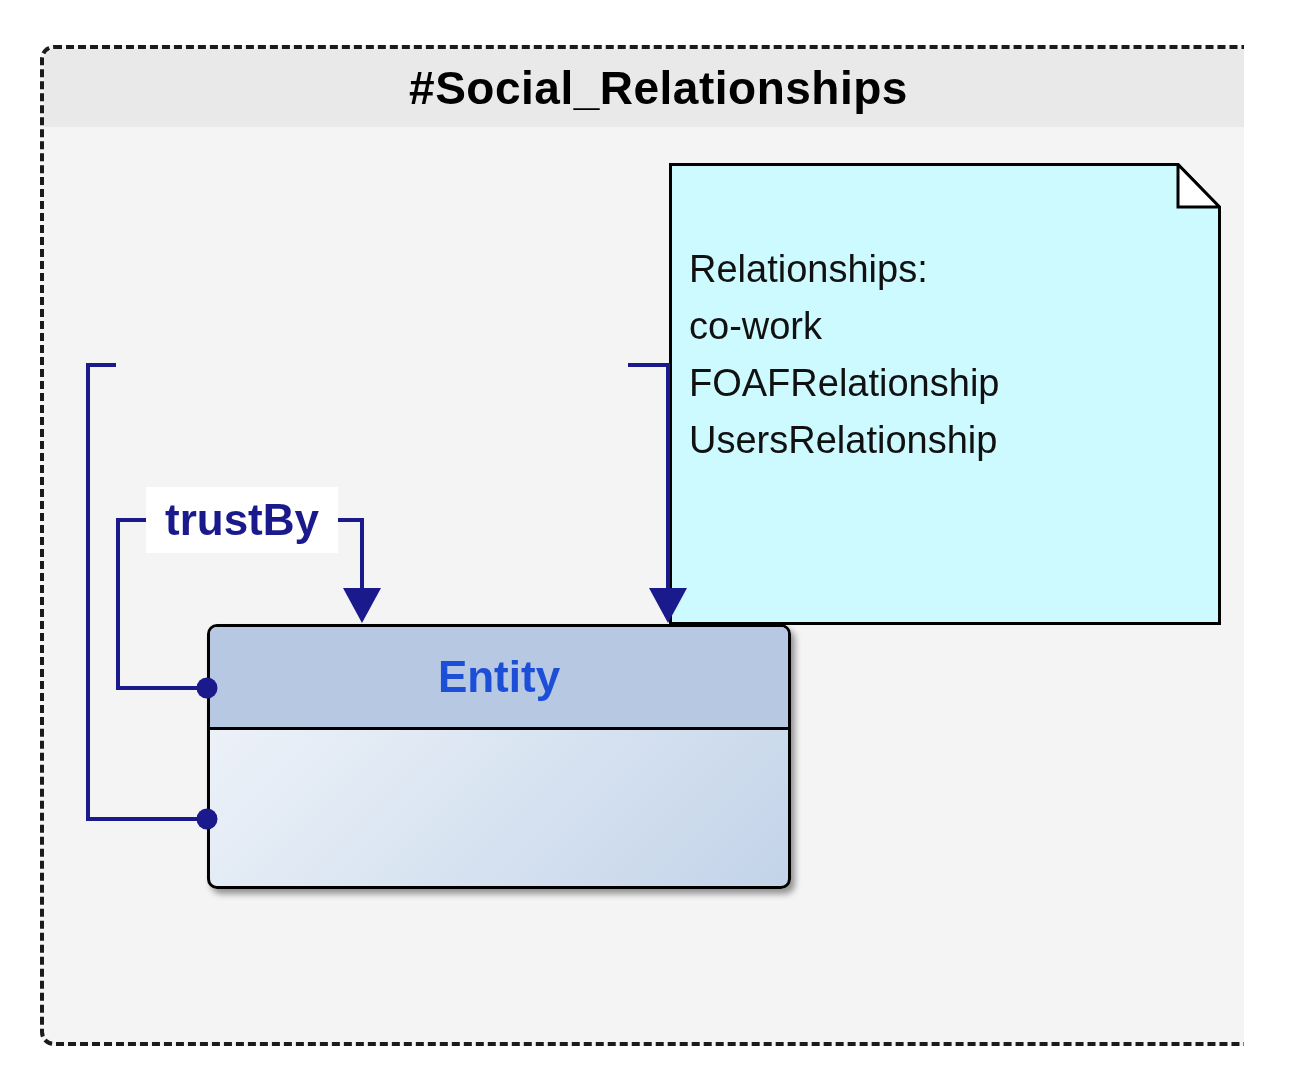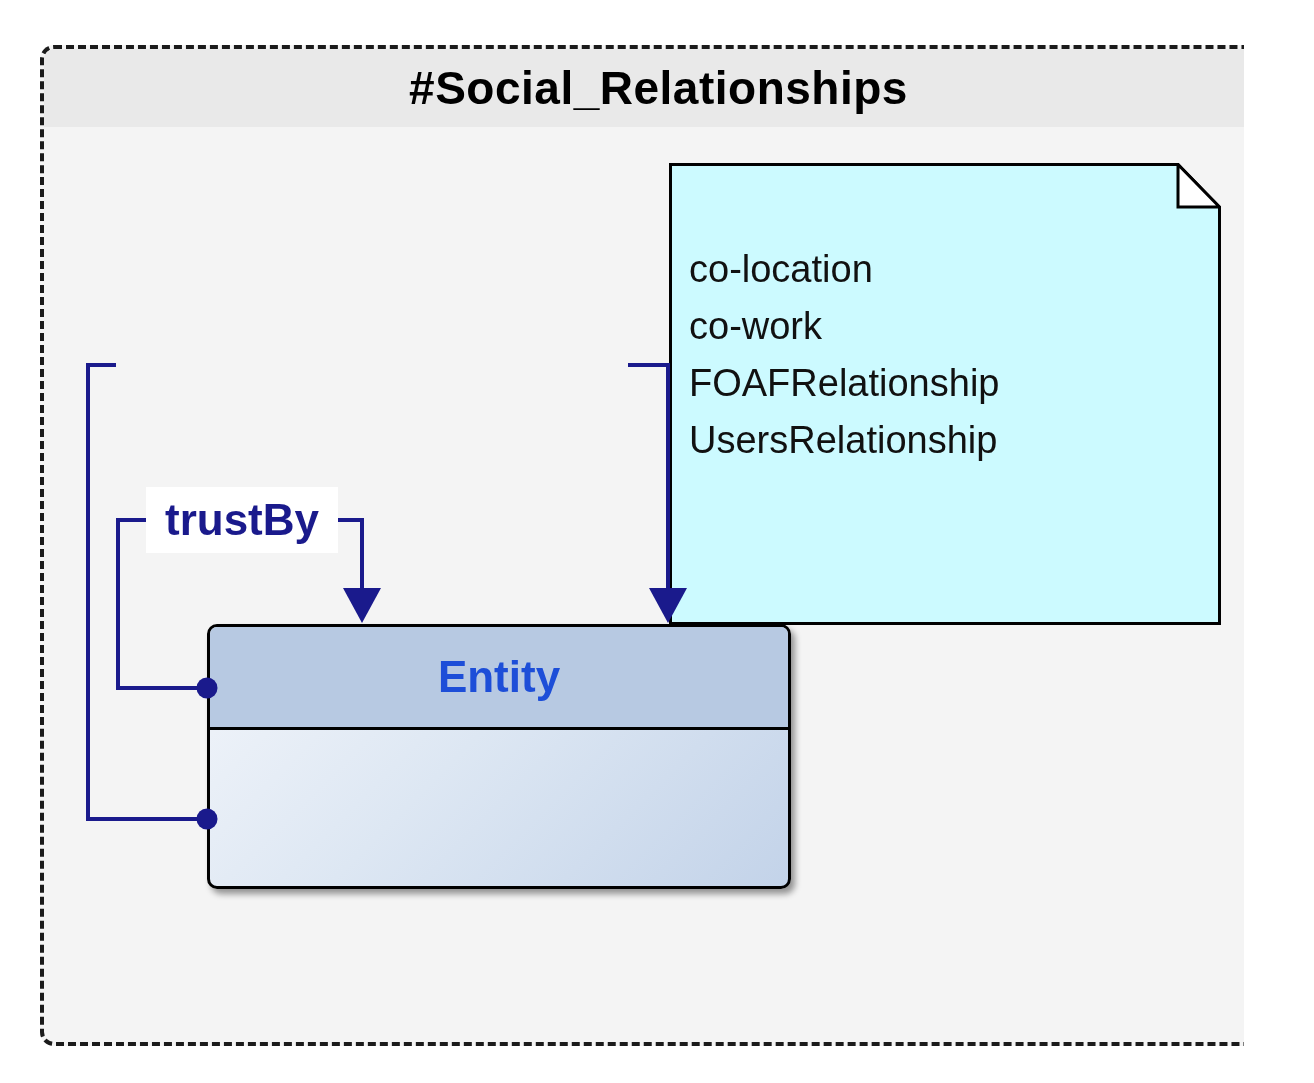--- a/index.html
+++ b/index.html
@@ -63,21 +63,21 @@
       <span class="title">#Social_Relationships</span>
     </div>
   </div>
 
   <div class="note">
     <svg width="552" height="462" viewBox="0 0 552 462">
       <polygon points="1.5,1.5 509,1.5 550.5,44 550.5,460.5 1.5,460.5" fill="#ccfaff" stroke="#000" stroke-width="3"></polygon>
       <polygon points="509,1.5 509,44 550.5,44" fill="#ffffff" stroke="#000" stroke-width="3"></polygon>
     </svg>
     <div class="note-text">
-      <div>co-location</div>
+      <div>Relationships:</div>
       <div>co-work</div>
       <div>FOAFRelationship</div>
       <div>UsersRelationship</div>
     </div>
   </div>
 
   <div class="entity">
     <div class="entity-header">
       <span class="entity-title">Entity</span>
     </div>

